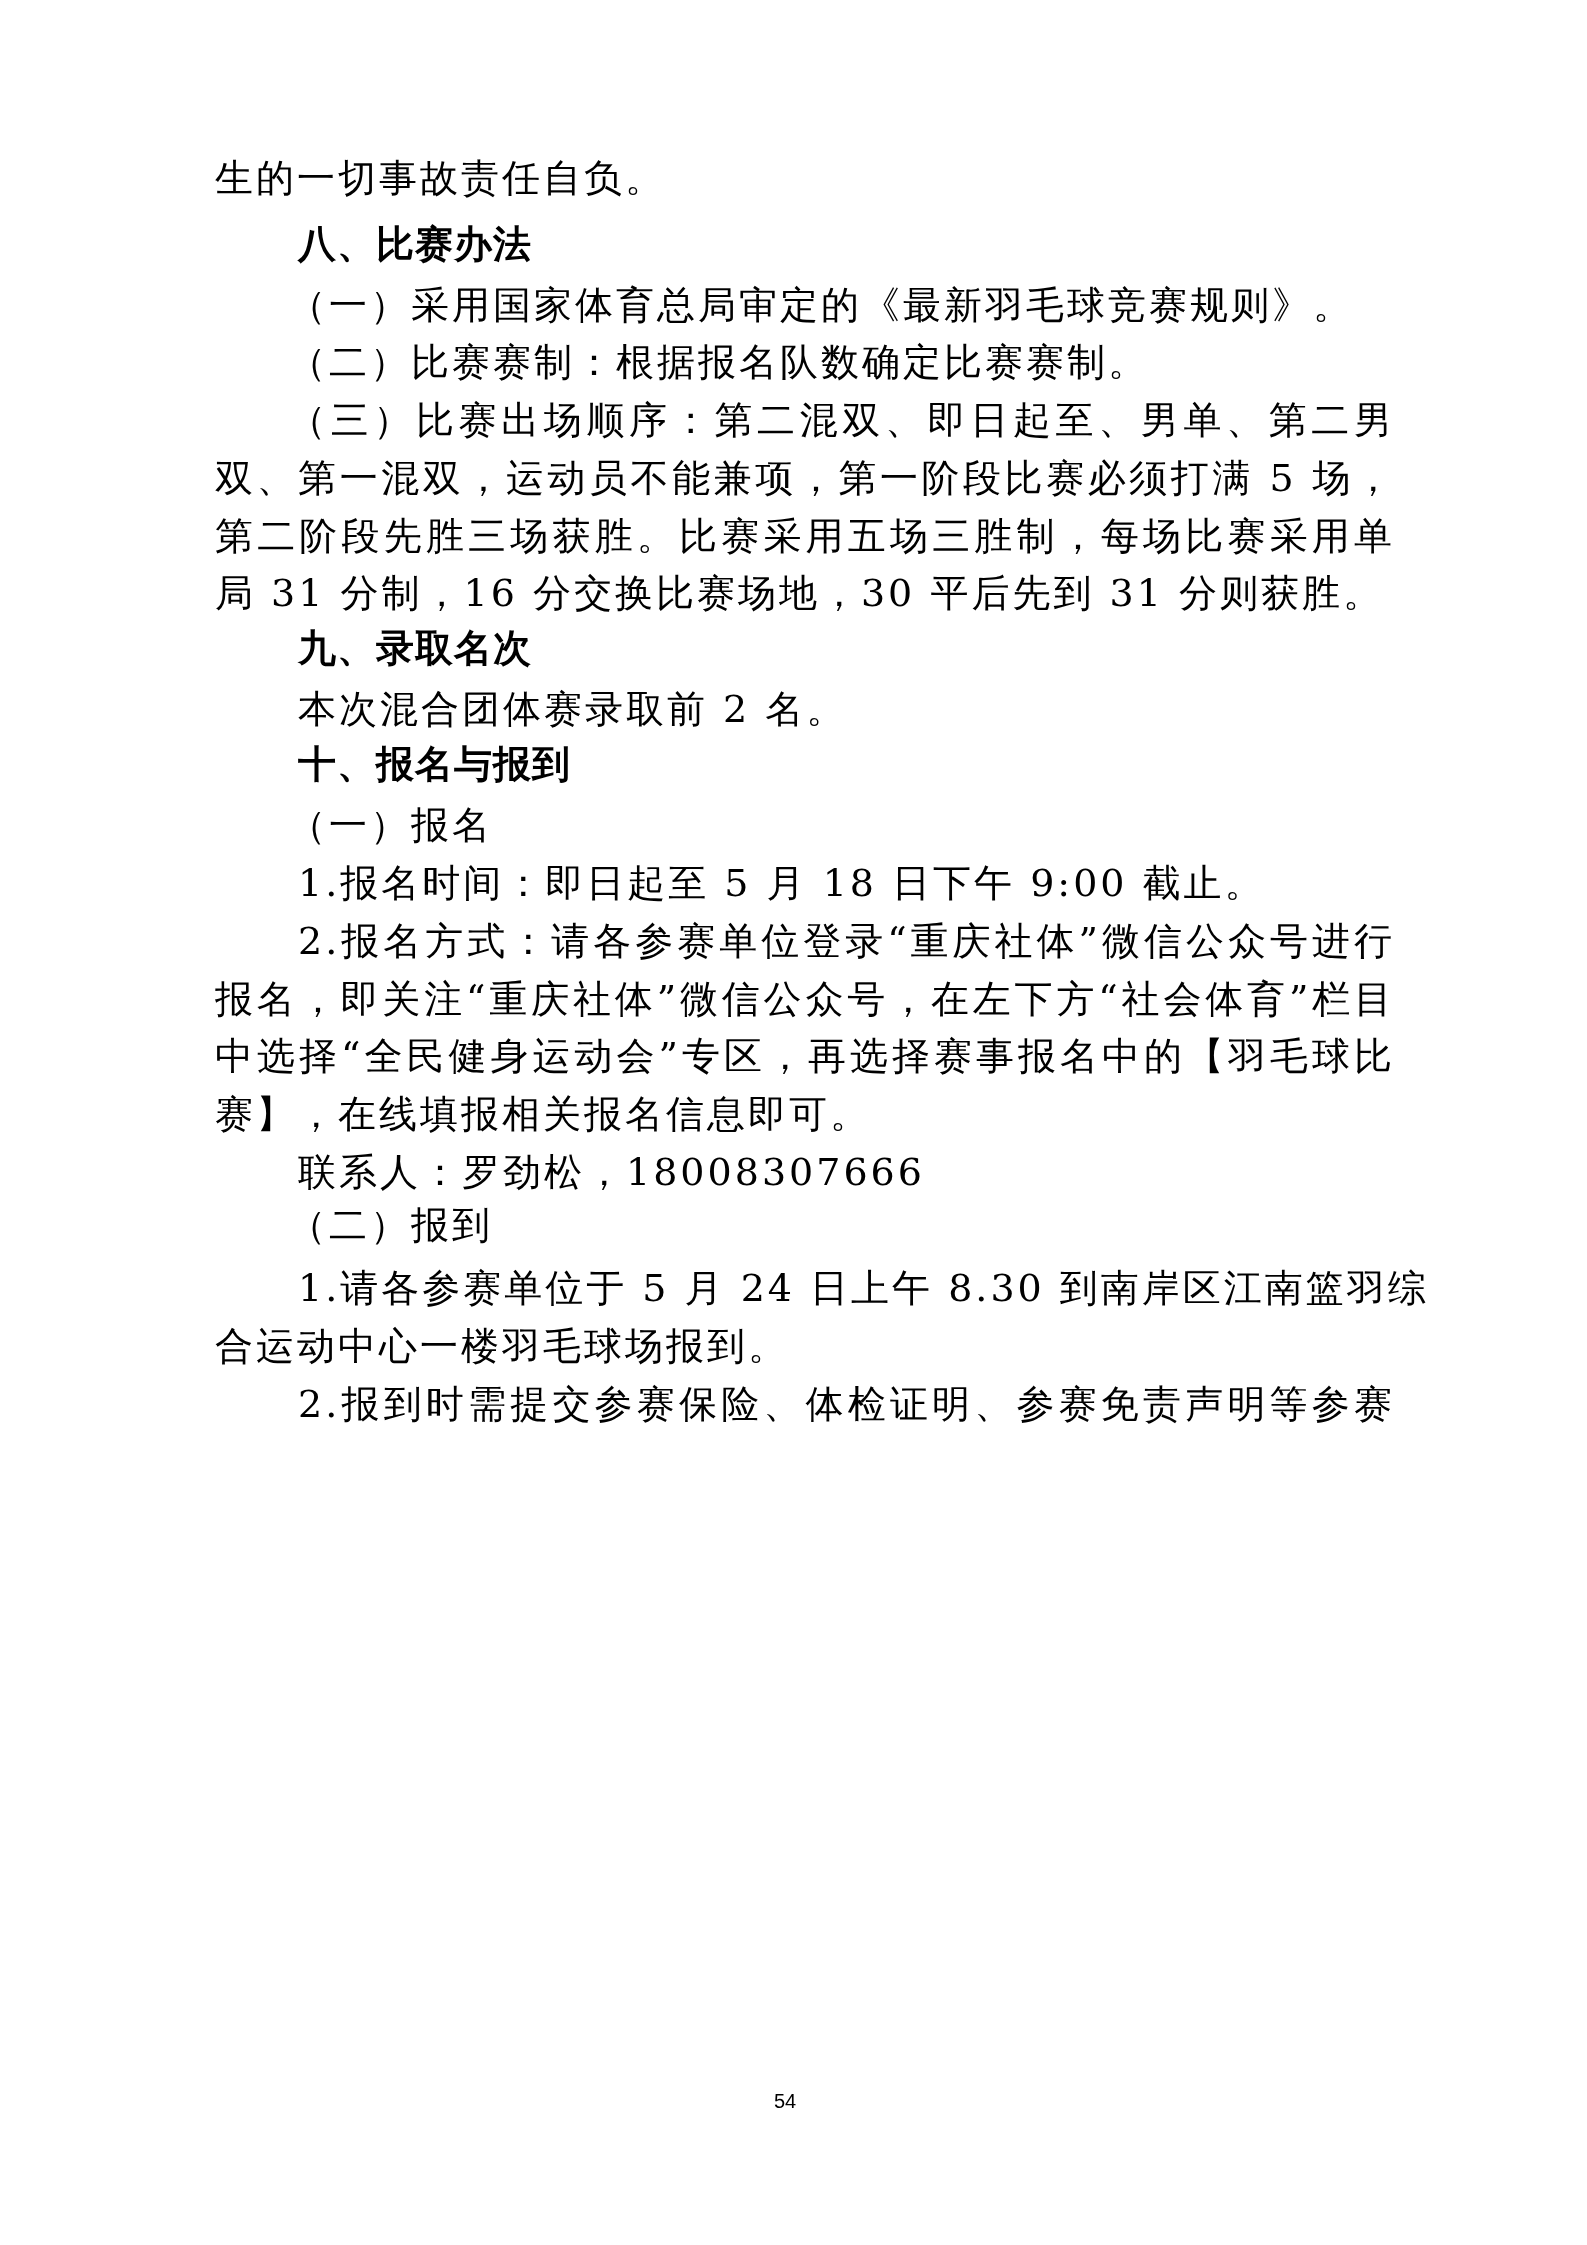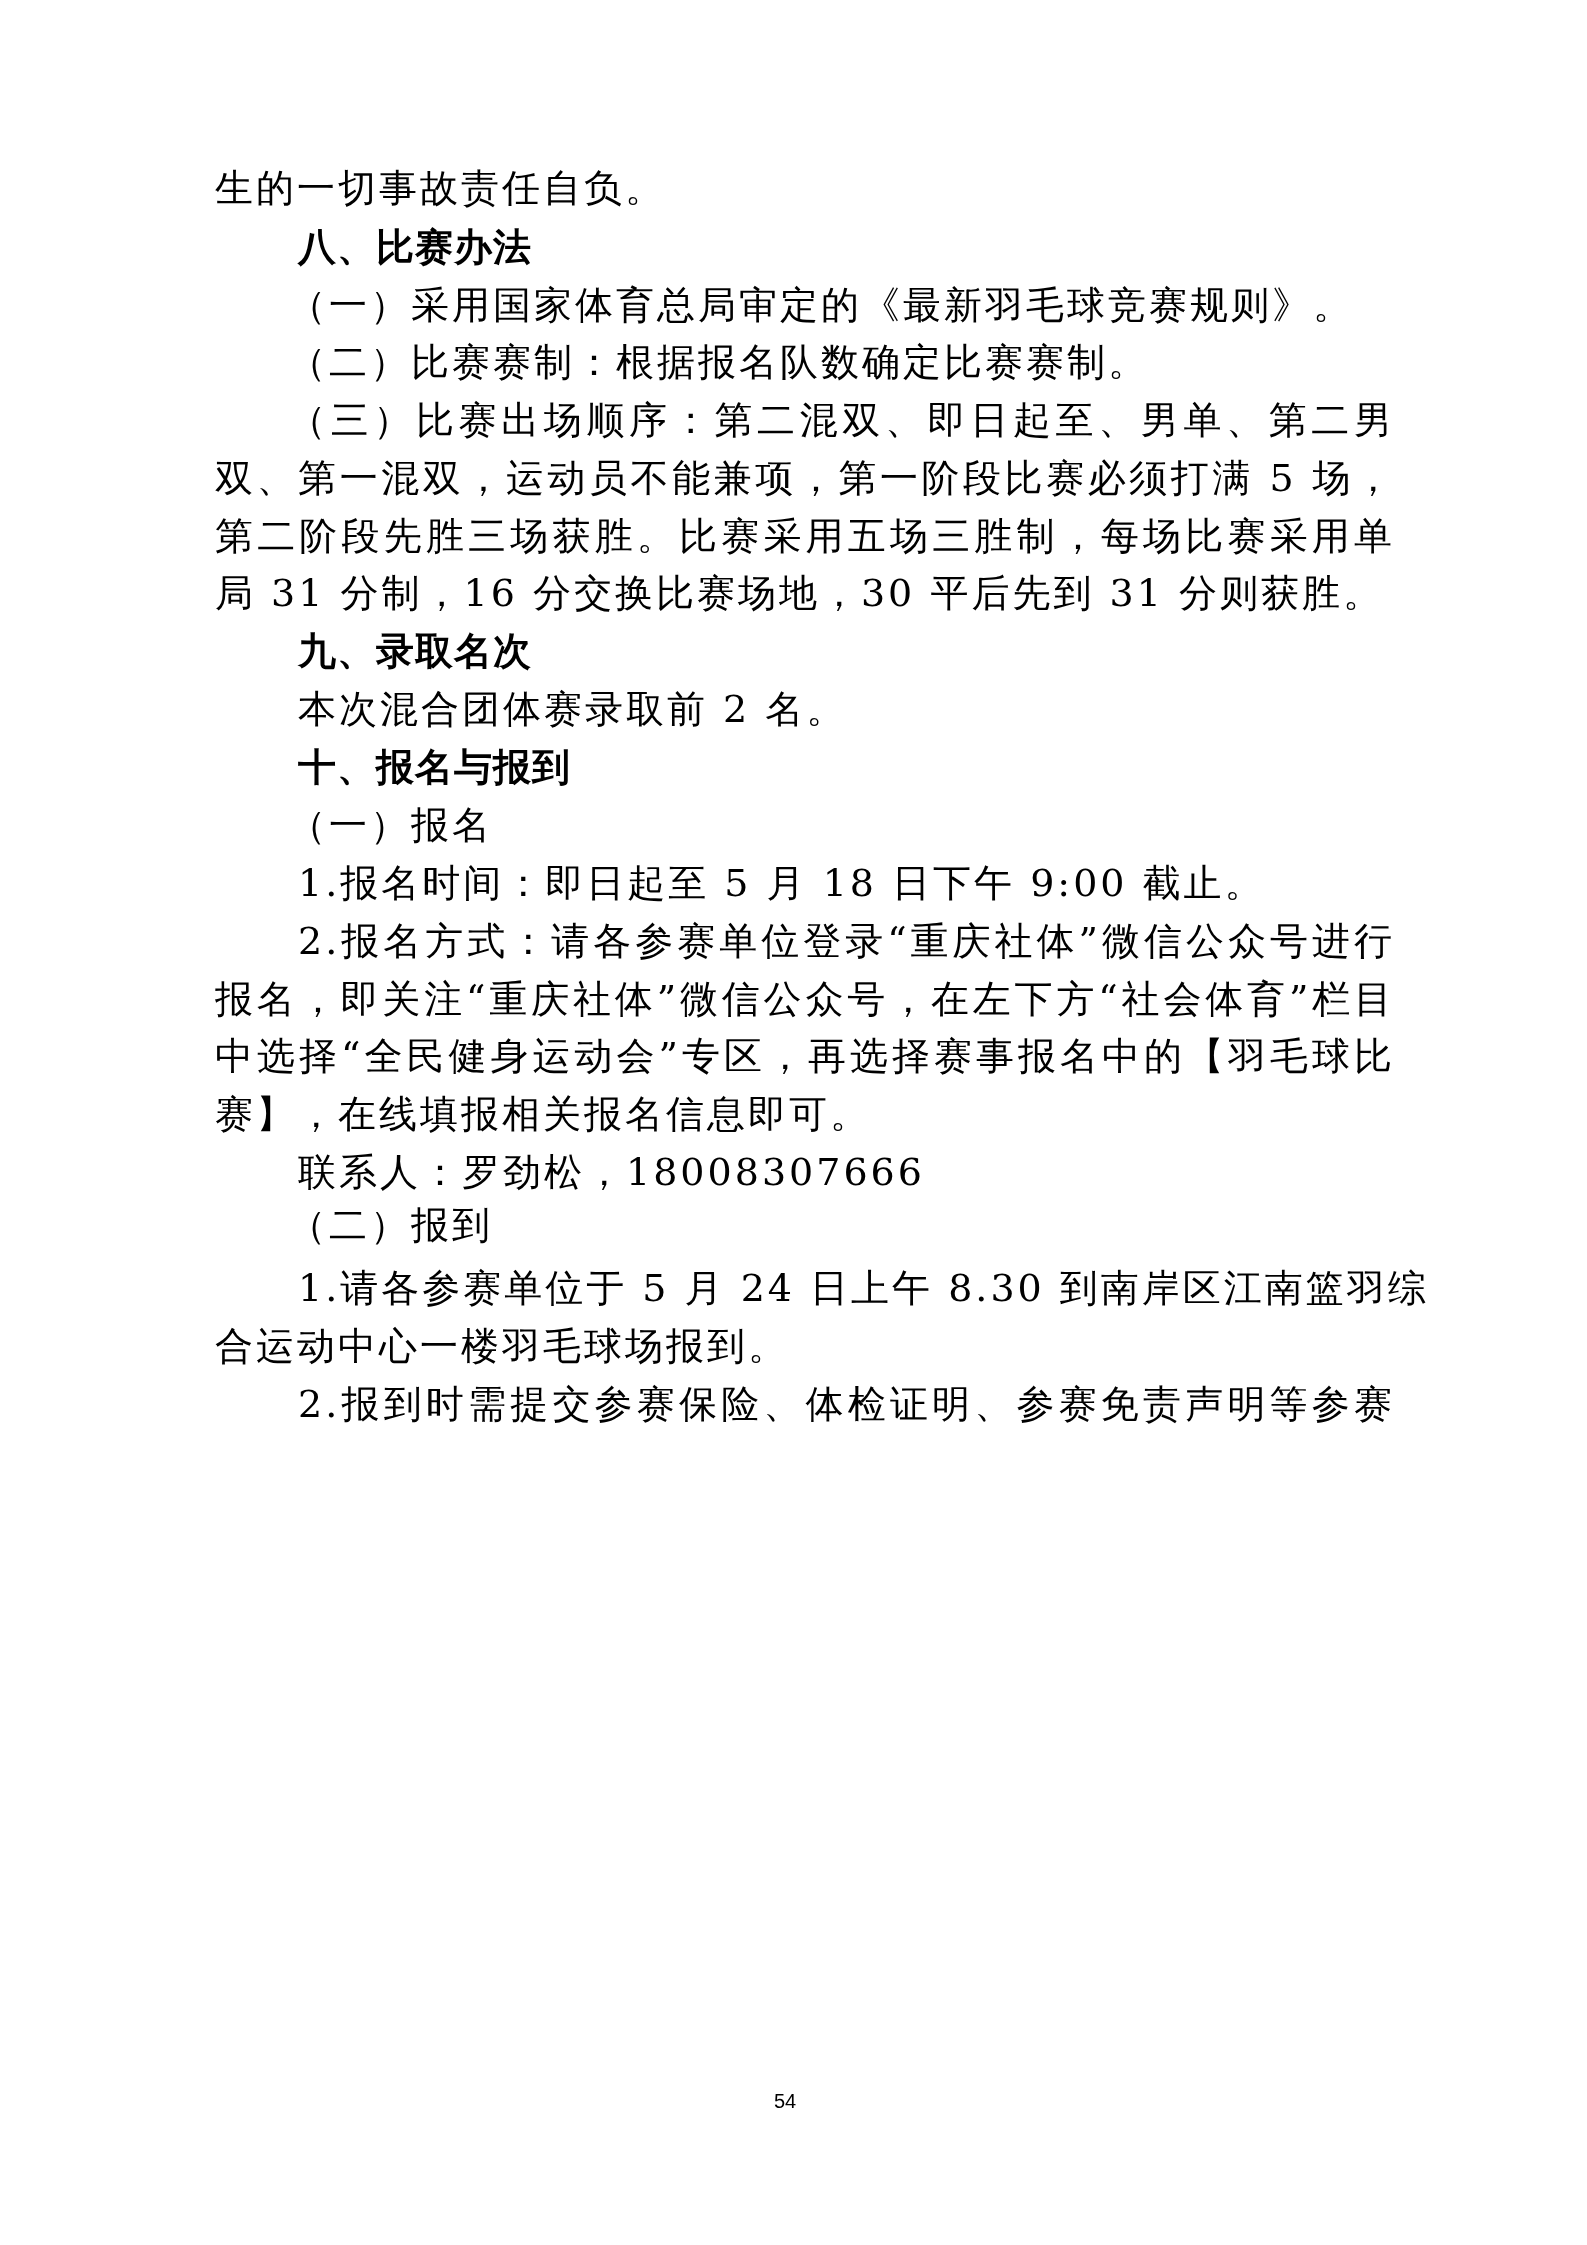--- a/index.html
+++ b/index.html
@@ -24,21 +24,21 @@
     .line {
       position: absolute;
       left: 0;
       white-space: nowrap;
       font-size: 38px;
       line-height: 50px;
       letter-spacing: 3px;
     }
     .indent { left: 83px; }
     .heading {
-      font-family: Liberation Serif, serif;
+      font-family: Liberation Mono, monospace;
       font-weight: bold;
       font-size: 38px;
       letter-spacing: 1px;
     }
     .justify {
       width: 1180px;
       text-align-last: justify;
       text-align: justify;
     }
     .justify.indent { width: 1097px; }
@@ -50,21 +50,21 @@
       text-align: center;
       font-family: "Liberation Sans", sans-serif;
       font-size: 20px;
       color: #000;
     }
   </style>
 </head>
 <body>
 
 <div class="page">
-  <div class="line" style="top:163px">生的一切事故责任自负。</div>
+  <div class="line" style="top:153px">生的一切事故责任自负。</div>
 
   <div class="line indent heading" style="top:222px">八、比赛办法</div>
 
   <div class="line indent" style="top:280px; left:73px">（一）采用国家体育总局审定的《最新羽毛球竞赛规则》。</div>
   <div class="line indent" style="top:337px; left:73px">（二）比赛赛制：根据报名队数确定比赛赛制。</div>
   <div class="line indent justify" style="top:395px; left:73px; width:1107px">（三）比赛出场顺序：第二混双、即日起至、男单、第二男</div>
   <div class="line justify" style="top:453px">双、第一混双，运动员不能兼项，第一阶段比赛必须打满 5 场，</div>
   <div class="line justify" style="top:511px">第二阶段先胜三场获胜。比赛采用五场三胜制，每场比赛采用单</div>
   <div class="line" style="top:568px">局 31 分制，16 分交换比赛场地，30 平后先到 31 分则获胜。</div>
 

